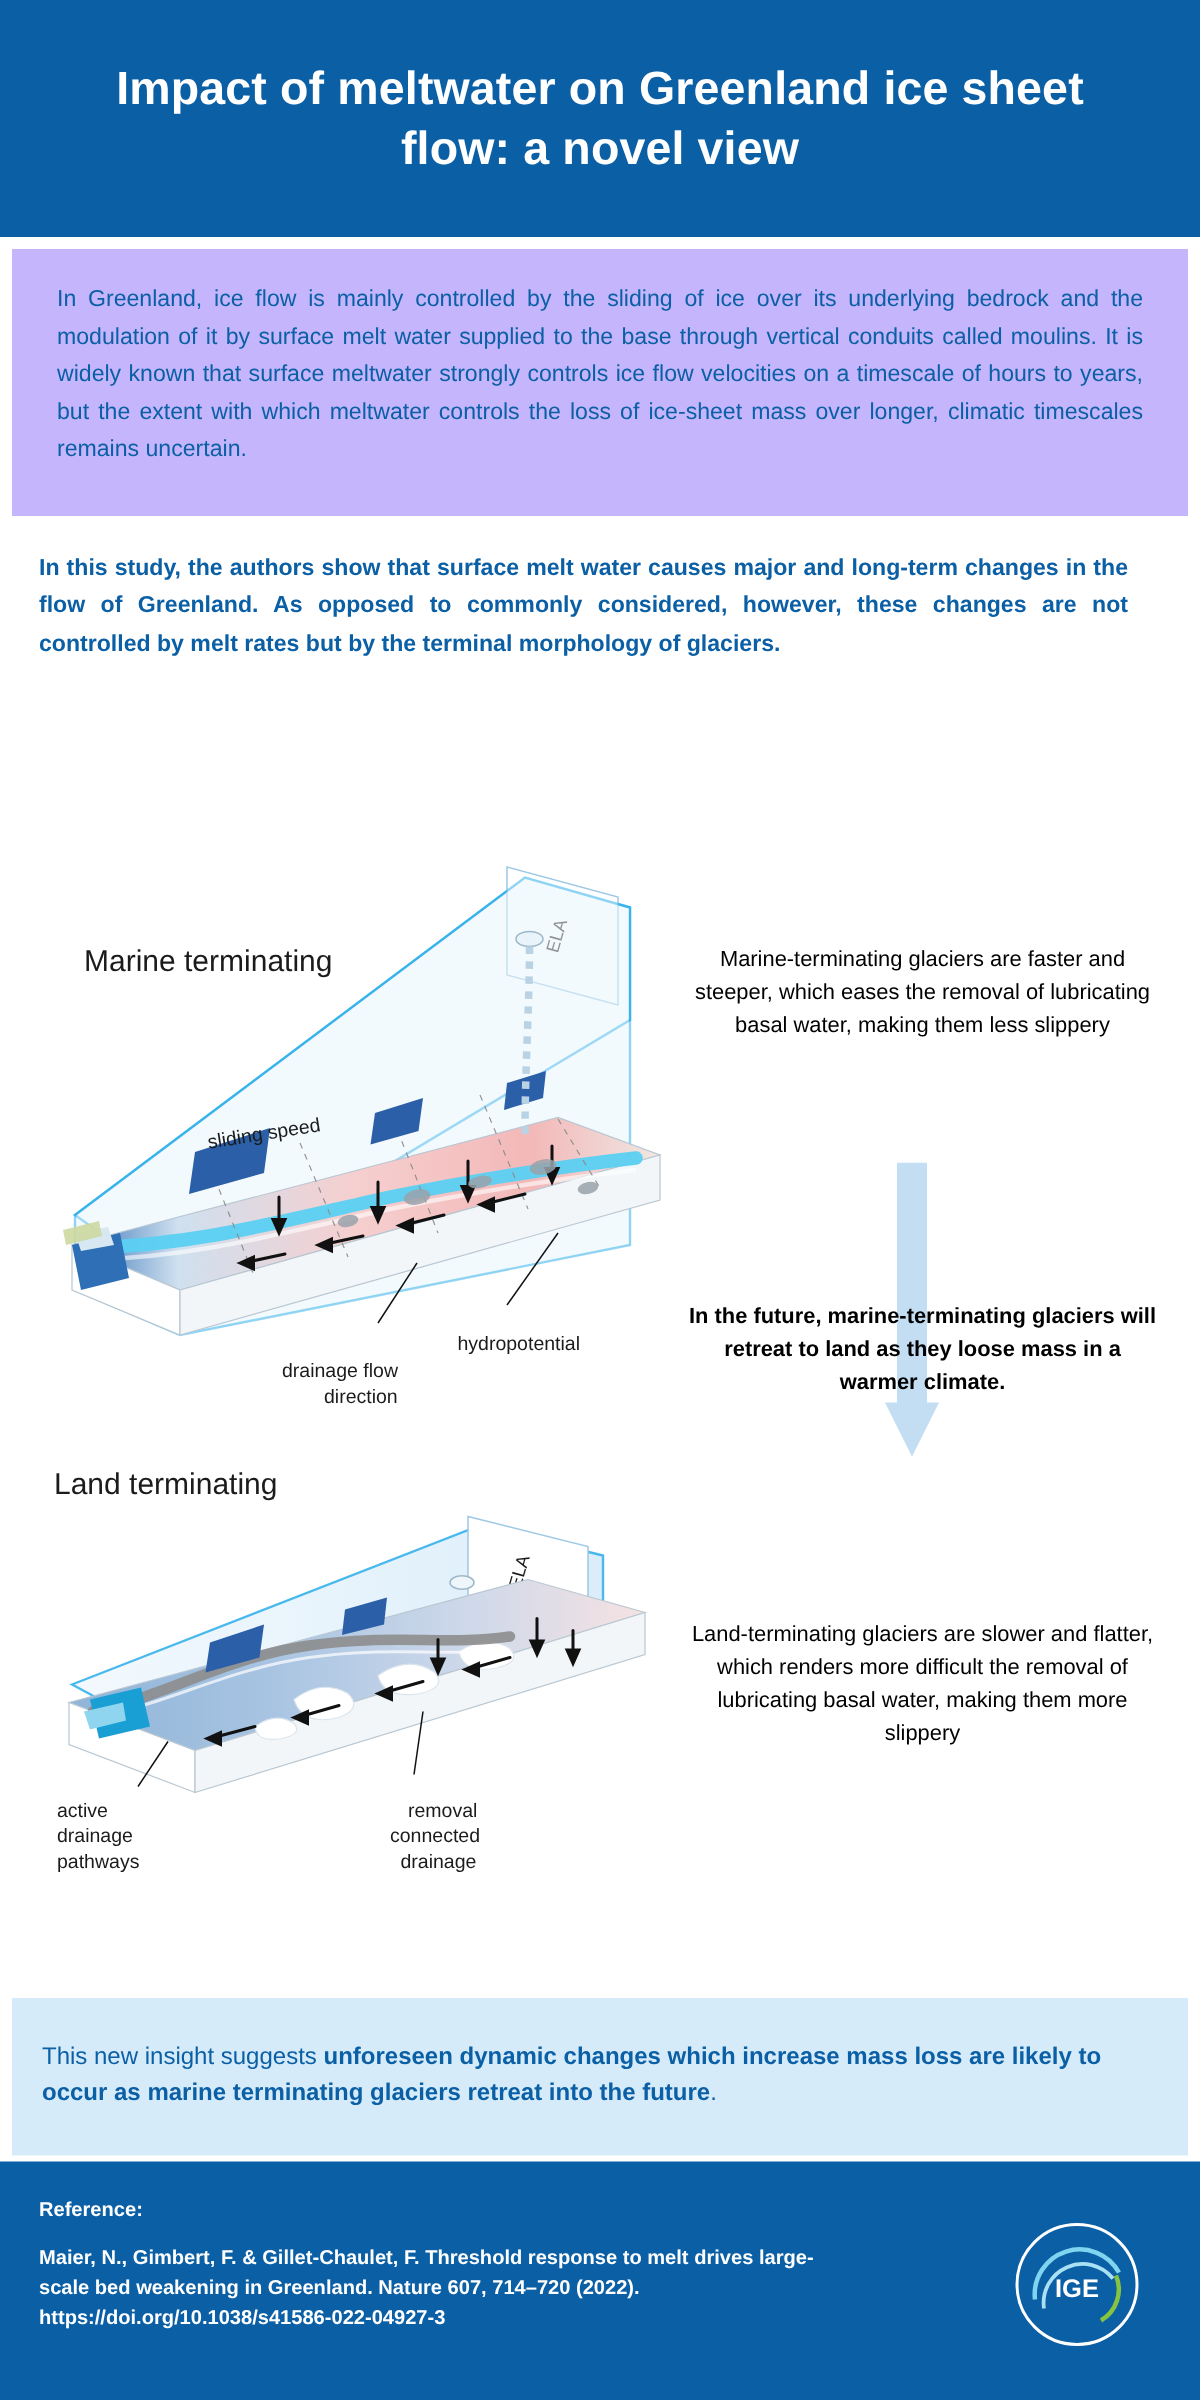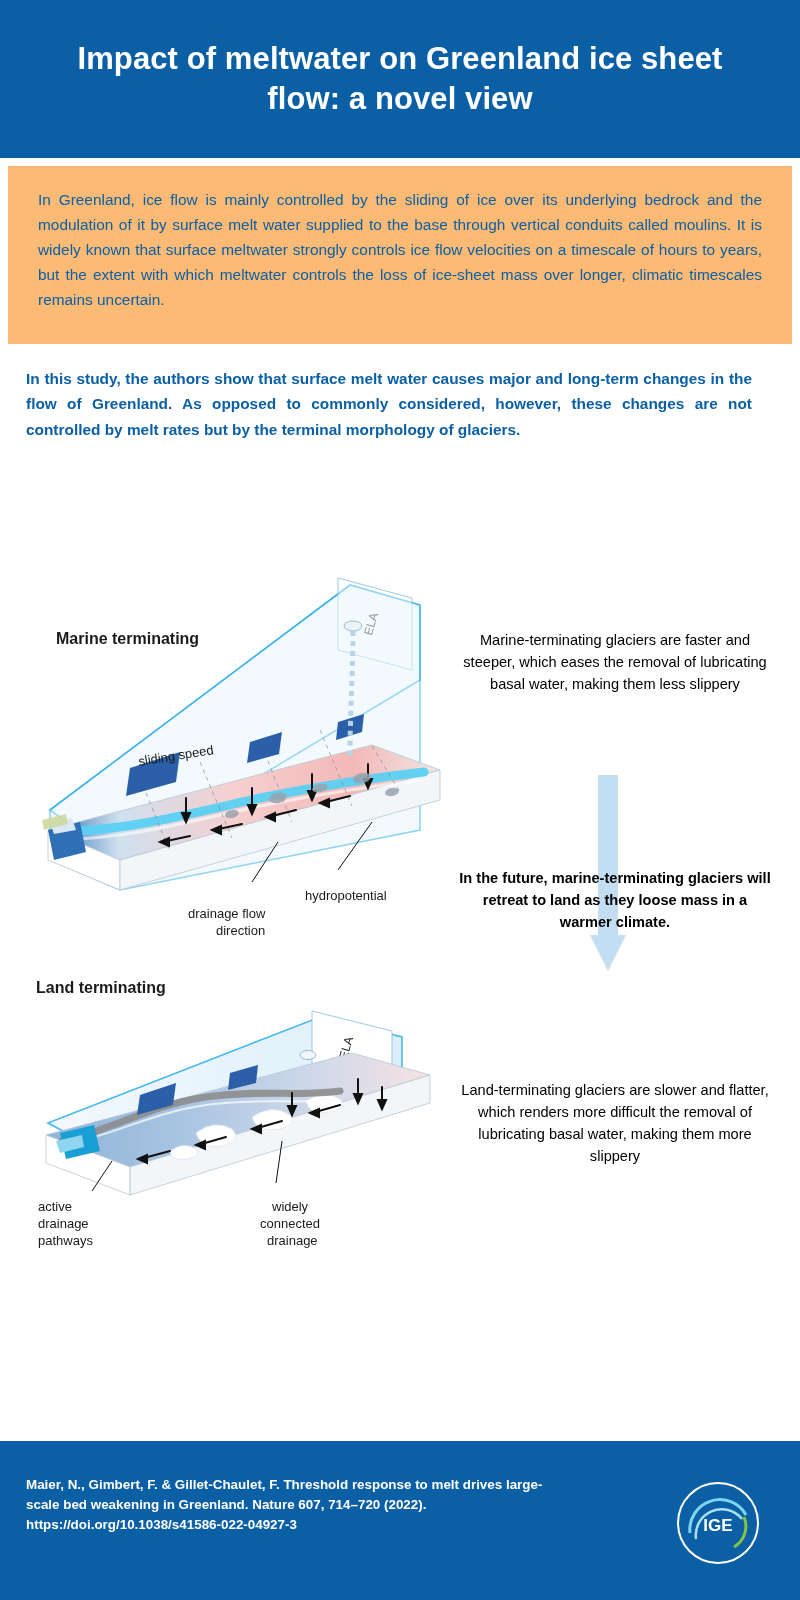--- a/index.html
+++ b/index.html
@@ -18,21 +18,21 @@
     display:flex; align-items:center; justify-content:center;
   }
   .header h1 {
     color:#ffffff; font-size:31px; line-height:1.28; font-weight:bold;
     text-align:center; letter-spacing:0.1px; max-width:700px;
   }
 
   
   .intro {
     position:absolute; left:8px; top:166px; width:784px; height:178px;
-    background:#fdba74;
+    background:#c4b5fd;
     padding:22px 30px 0 30px;
   }
   .intro p {
     color:#0b5fa5; font-size:15.4px; line-height:1.62;
     text-align:justify; text-justify:inter-word;
   }
 
   
   .study {
     position:absolute; left:8px; top:352px; width:784px; height:140px;
@@ -43,21 +43,21 @@
     text-align:justify;
   }
 
   
   .diagram { position:absolute; left:0; top:500px; width:800px; height:830px; background:#ffffff; }
 
   .panelA { position:absolute; left:20px; top:30px; width:430px; height:390px; }
   .panelB { position:absolute; left:20px; top:455px; width:430px; height:300px; }
 
   .lbl { position:absolute; font-size:13.5px; color:#1b1b1b; }
-  .lbl-bold { font-weight:bold; font-size:16px; }
+  .lbl-bold { font-weight:normal; font-size:20px; }
 
   
   .rtext {
     position:absolute; color:#000000; font-size:14.6px; line-height:1.5;
     text-align:center;
   }
   .rtext.bold { font-weight:bold; }
 
   .arrow-down { position:absolute; left:590px; top:275px; width:36px; height:200px; }
 
@@ -250,40 +250,44 @@
         <ellipse cx="288" cy="100" rx="8" ry="4.5" fill="#eef6fb" stroke="#9db8c9" stroke-width="1"></ellipse>
 
         <path d="M72,236 L92,206" stroke="#111" stroke-width="1" fill="none"></path>
         <path d="M256,228 L262,186" stroke="#111" stroke-width="1" fill="none"></path>
       </svg>
 
       <div class="lbl lbl-bold" style="left:16px; top:24px;">Land terminating</div>
       <div class="lbl" style="left:18px; top:244px; font-size:13px;">active</div>
       <div class="lbl" style="left:18px; top:261px; font-size:13px;">drainage</div>
       <div class="lbl" style="left:18px; top:278px; font-size:13px;">pathways</div>
-      <div class="lbl" style="left:252px; top:244px; font-size:13px;">widely</div>
+      <div class="lbl" style="left:252px; top:244px; font-size:13px;">removal</div>
       <div class="lbl" style="left:240px; top:261px; font-size:13px;">connected</div>
       <div class="lbl" style="left:247px; top:278px; font-size:13px;">drainage</div>
     </div>
 
     <div class="rtext" style="left:455px; top:130px; width:320px;">Marine-terminating glaciers are  faster and steeper, which eases the removal of lubricating basal water, making them less slippery</div>
 
     <div class="arrow-down">
       <svg width="36" height="200" viewBox="0 0 36 200">
         <polygon points="8,0 28,0 28,160 36,160 18,196 0,160 8,160" fill="#c3ddf2"></polygon>
       </svg>
     </div>
 
     <div class="rtext" style="left:455px; top:580px; width:320px;">Land-terminating glaciers are slower and flatter, which renders more difficult the removal of lubricating basal water, making them more slippery</div>
 
     <div class="rtext bold" style="left:455px; top:368px; width:320px;">In the future, marine-terminating glaciers will retreat to land as they loose mass in a warmer climate.</div>
   </div>
 
+  <div class="insight">
+    <p><span>This new insight suggests </span><b>unforeseen dynamic changes which increase mass loss are likely to occur as marine terminating glaciers retreat into the future</b><span>.</span></p>
+  </div>
 
   <div class="reference">
+    <div class="rf">Reference:</div>
     <div class="rf" style="max-width:540px;margin-top:12px;">Maier, N., Gimbert, F. &amp; Gillet-Chaulet, F. Threshold response to melt drives large-scale bed weakening in Greenland. Nature 607, 714–720 (2022). https://doi.org/10.1038/s41586-022-04927-3</div>
     <div class="logo">
       <svg width="84" height="84" viewBox="0 0 84 84">
         <circle cx="42" cy="42" r="40" fill="none" stroke="#ffffff" stroke-width="2"></circle>
         <path d="M14,52 a30,30 0 0 1 56,-18" fill="none" stroke="#7fd4ef" stroke-width="3"></path>
         <path d="M20,58 a26,26 0 0 1 46,-20" fill="none" stroke="#a9e0f4" stroke-width="2.5"></path>
         <path d="M58,66 a24,24 0 0 0 10,-30" fill="none" stroke="#86c440" stroke-width="3"></path>
         <text x="42" y="50" font-size="17" font-weight="bold" fill="#ffffff" text-anchor="middle" font-family="Liberation Sans, sans-serif">IGE</text>
       </svg>
     </div>

